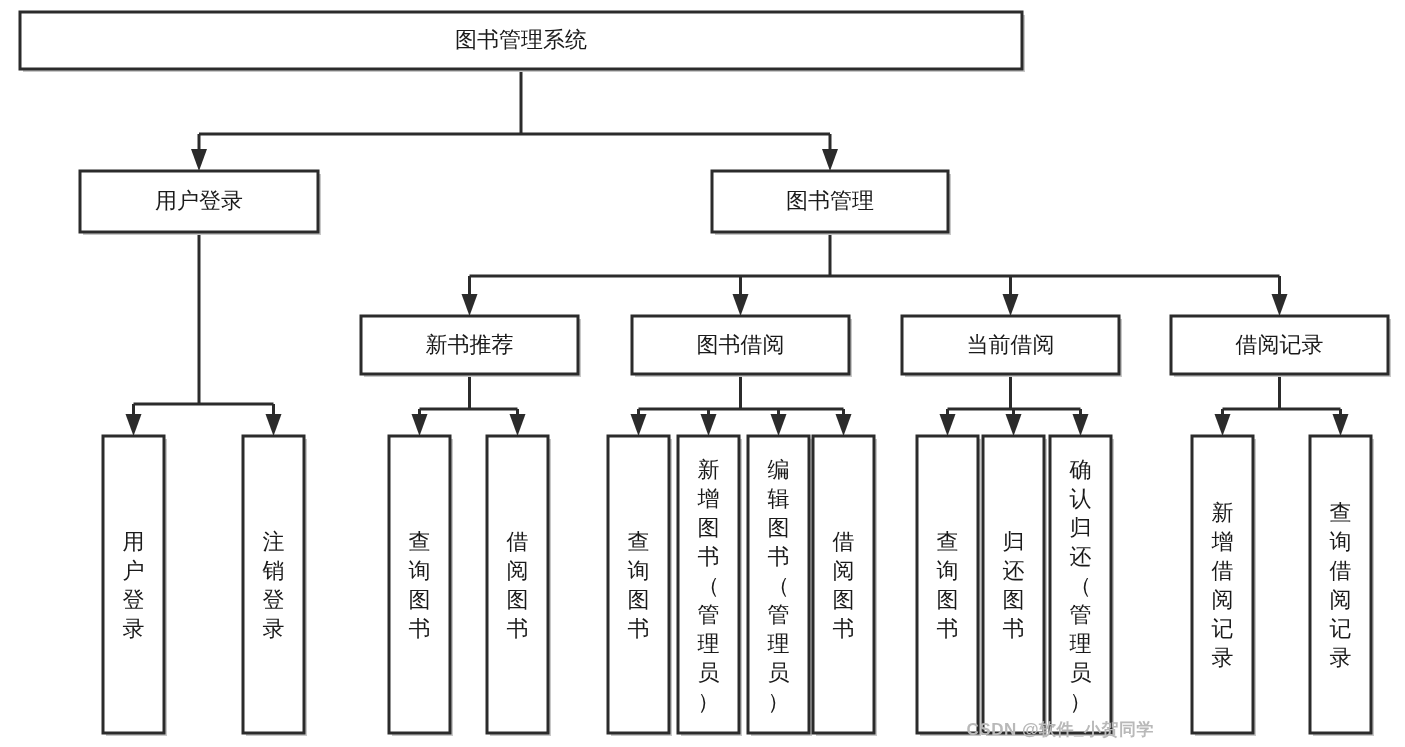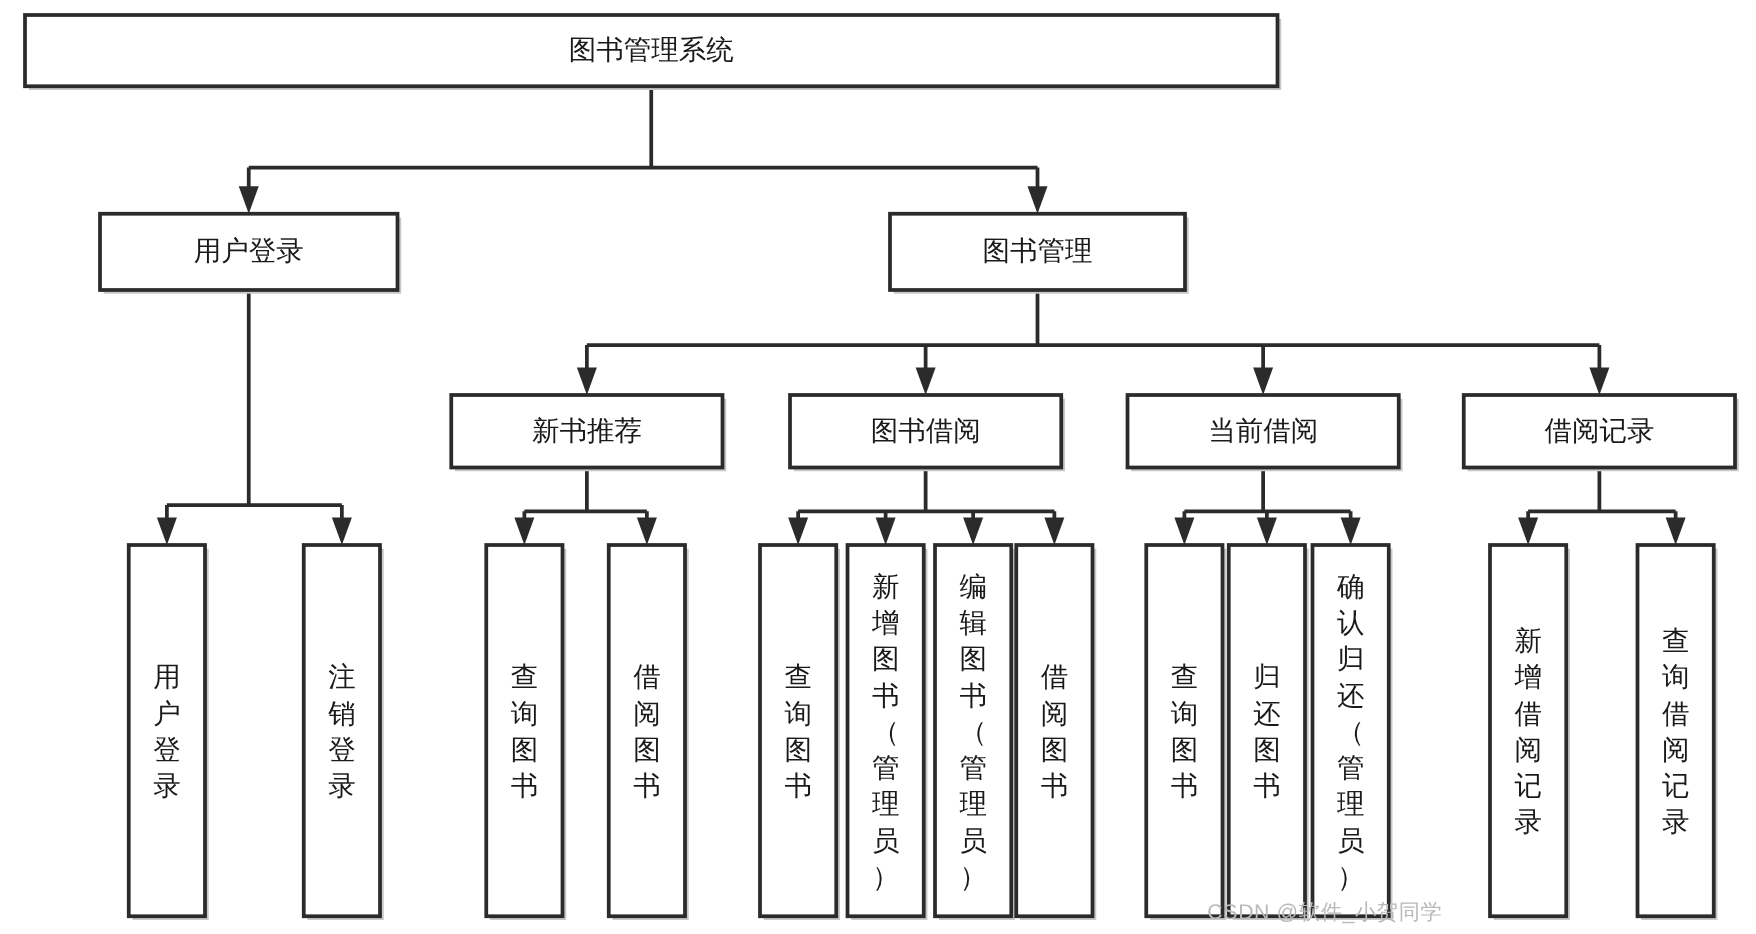--- a/index.html
+++ b/index.html
@@ -63,20 +63,21 @@
   .watermark {
     position: absolute;
     right: 12px;
     bottom: 6px;
     color: #b9b9b9;
     font-size: 17px;
     font-family: "Liberation Sans", "DejaVu Sans", sans-serif;
     white-space: nowrap;
     letter-spacing: 0.5px;
     pointer-events: none;
+    font-weight: bold;
   }
 </style>
 </head>
 <body>
 
 <div id="diagram-root">
   <svg id="tree-svg" viewBox="0 0 1405 747" xmlns="http://www.w3.org/2000/svg">
     <g id="edge-layer">
         <g>
           <line x1="521" y1="69" x2="521" y2="134" class="connector"></line>

